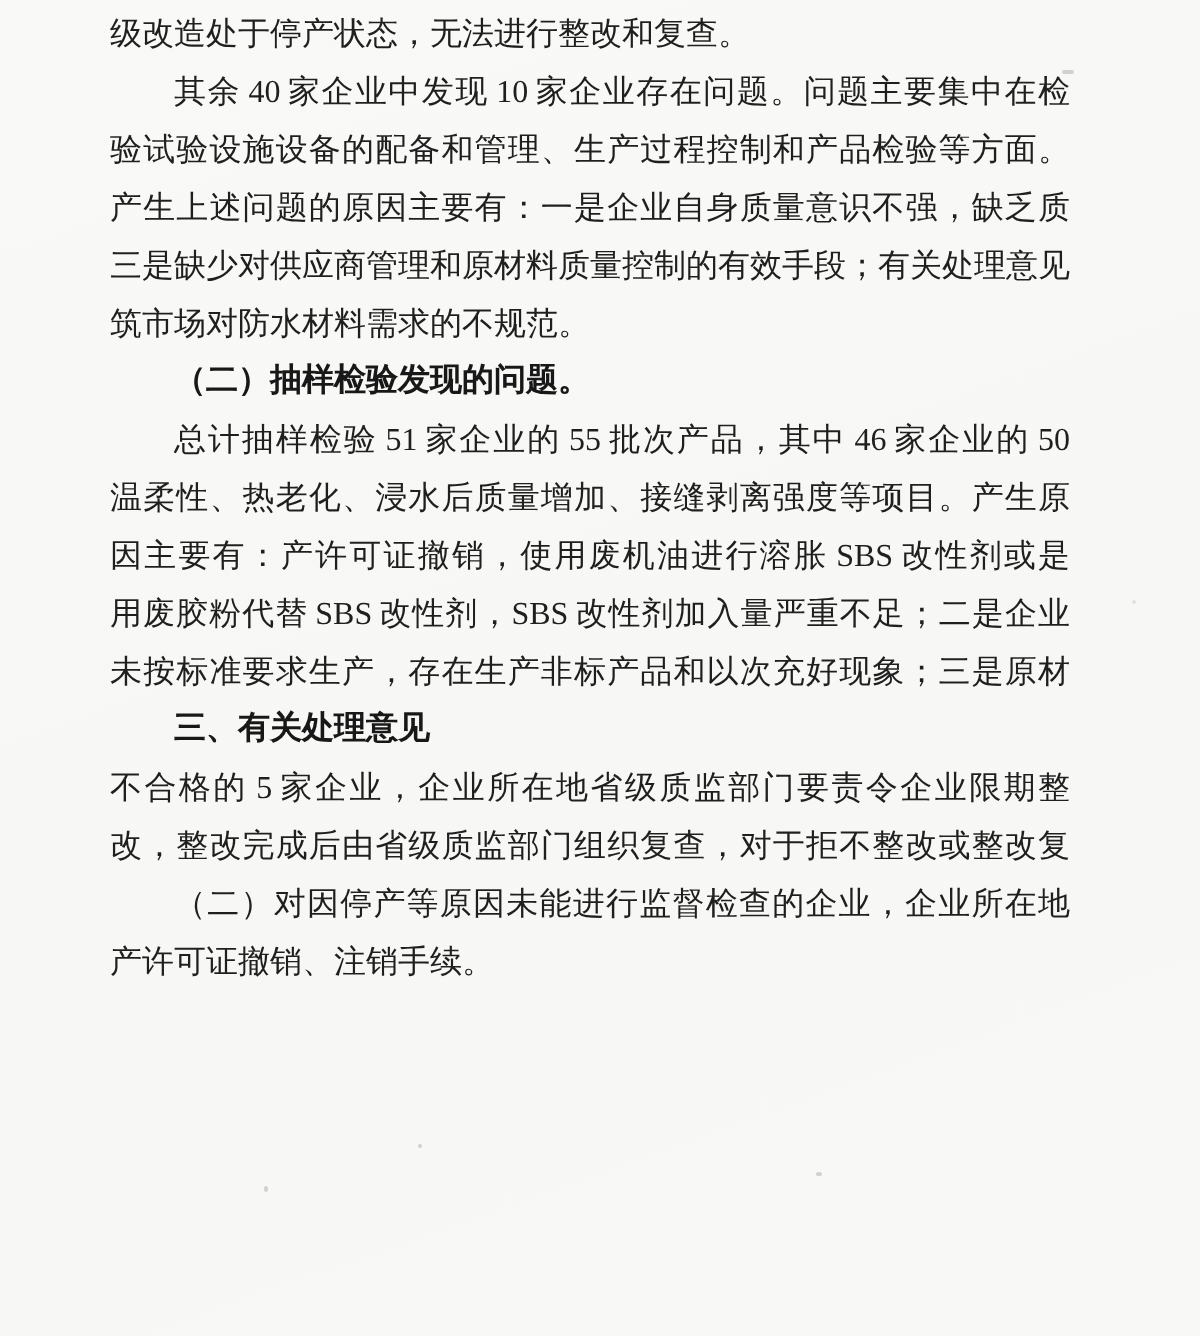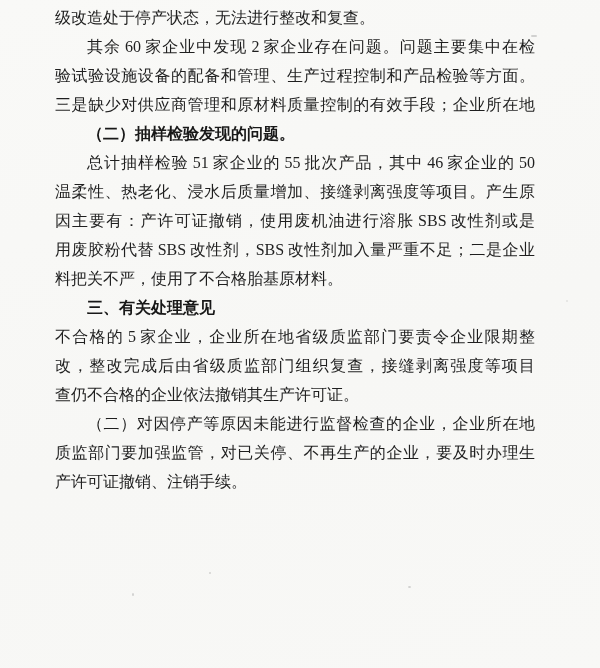--- a/index.html
+++ b/index.html
@@ -37,21 +37,21 @@
     -webkit-font-smoothing: antialiased;
   }
   .line.indent {
     text-indent: 2em;
   }
   .line.fill {
     text-align: justify;
     text-align-last: justify;
   }
   .line.heading {
-    font-family: Liberation Serif, serif;
+    font-family: Liberation Mono, monospace;
     font-weight: 700;
     color: #181818;
   }
   
   .edge-band {
     position: absolute;
     top: 0;
     right: 0;
     width: 5px;
     height: 512px;
@@ -85,35 +85,35 @@
   .speck.s3 { left: 132px; top: 593px; width: 2px; height: 3px; }
   .speck.s4 { left: 209px; top: 572px; width: 2px; height: 2px; }
   .speck.s5 { left: 566px; top: 300px; width: 2px; height: 2px; opacity: 0.2; }
 </style>
 </head>
 <body>
 
 <div class="page">
   <div class="text-block" id="doc-body">
       <div class="line">级改造处于停产状态，无法进行整改和复查。</div>
-      <div class="line indent fill">其余 60 家企业中发现 2 家企业存在问题。问题主要集中在检</div>
+      <div class="line indent fill">其余 40 家企业中发现 10 家企业存在问题。问题主要集中在检</div>
       <div class="line fill">验试验设施设备的配备和管理、生产过程控制和产品检验等方面。</div>
-      <div class="line fill">三是缺少对供应商管理和原材料质量控制的有效手段；企业所在地</div>
+      <div class="line fill">产生上述问题的原因主要有：一是企业自身质量意识不强，缺乏质</div>
+      <div class="line fill">三是缺少对供应商管理和原材料质量控制的有效手段；有关处理意见</div>
+      <div class="line">筑市场对防水材料需求的不规范。</div>
       <div class="line heading indent">（二）抽样检验发现的问题。</div>
       <div class="line indent fill">总计抽样检验 51 家企业的 55 批次产品，其中 46 家企业的 50</div>
       <div class="line fill">温柔性、热老化、浸水后质量增加、接缝剥离强度等项目。产生原</div>
       <div class="line fill">因主要有：产许可证撤销，使用废机油进行溶胀 SBS 改性剂或是</div>
       <div class="line fill">用废胶粉代替 SBS 改性剂，SBS 改性剂加入量严重不足；二是企业</div>
-      <div class="line">料把关不严，使用了不合格胎基原材料。</div>
+      <div class="line fill">未按标准要求生产，存在生产非标产品和以次充好现象；三是原材</div>
       <div class="line heading indent">三、有关处理意见</div>
       <div class="line fill">不合格的 5 家企业，企业所在地省级质监部门要责令企业限期整</div>
-      <div class="line fill">改，整改完成后由省级质监部门组织复查，接缝剥离强度等项目</div>
-      <div class="line">查仍不合格的企业依法撤销其生产许可证。</div>
+      <div class="line fill">改，整改完成后由省级质监部门组织复查，对于拒不整改或整改复</div>
       <div class="line indent fill">（二）对因停产等原因未能进行监督检查的企业，企业所在地</div>
-      <div class="line fill">质监部门要加强监管，对已关停、不再生产的企业，要及时办理生</div>
       <div class="line">产许可证撤销、注销手续。</div>
     </div>
 
   <div class="edge-band"></div>
   <div class="edge-blob"></div>
   <div class="speck s1"></div>
   <div class="speck s2"></div>
   <div class="speck s3"></div>
   <div class="speck s4"></div>
   <div class="speck s5"></div>

